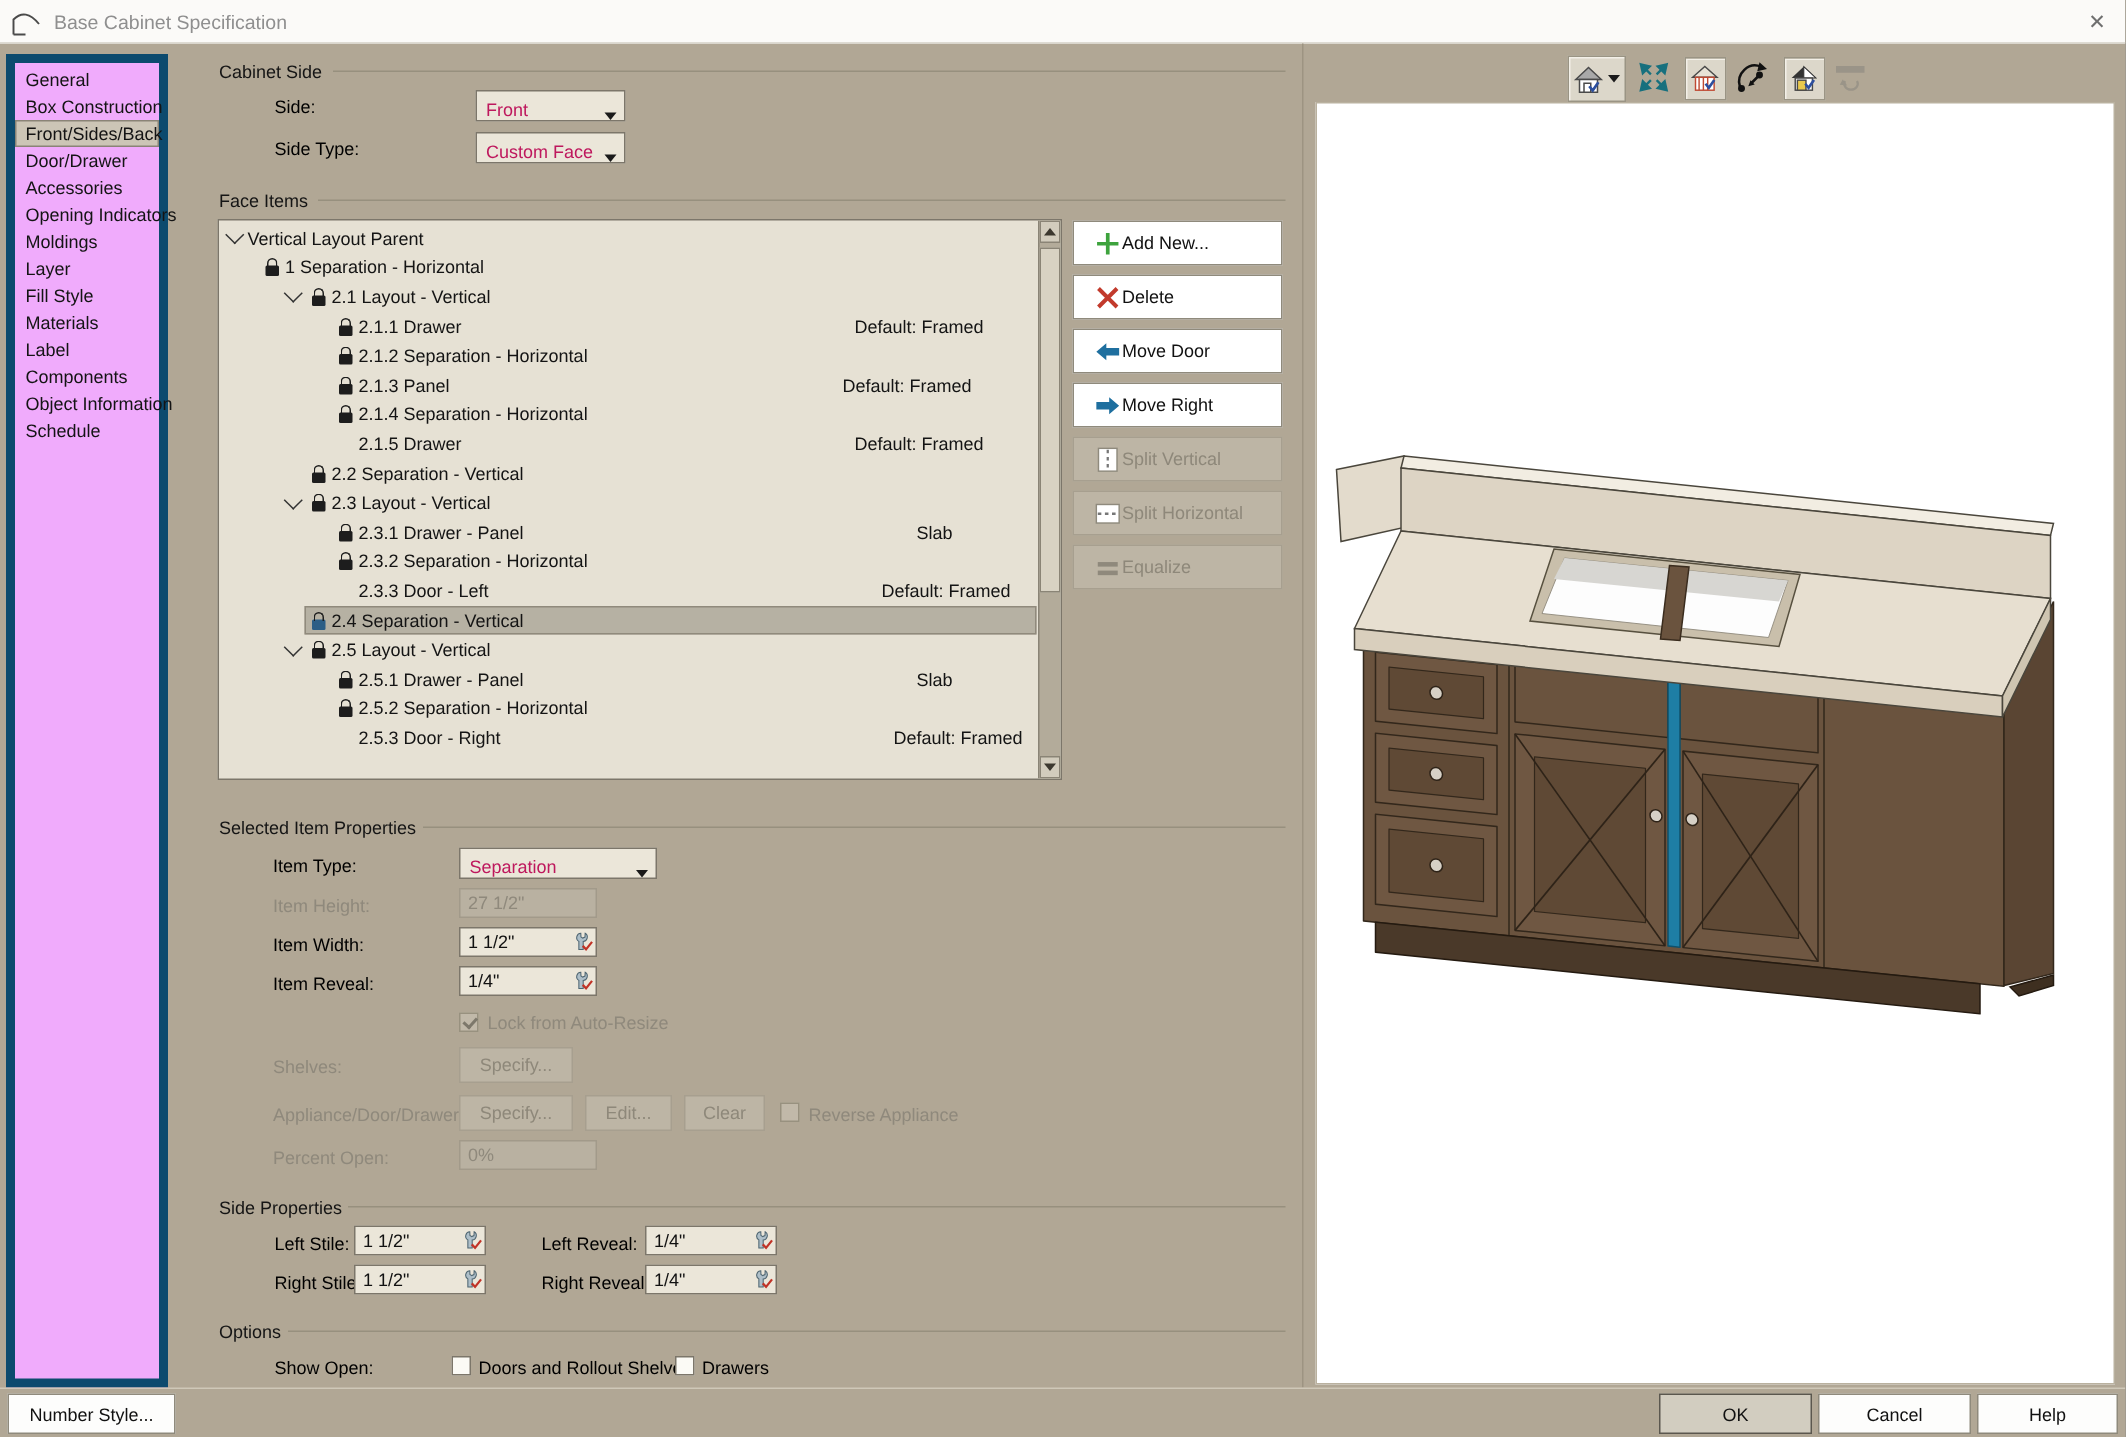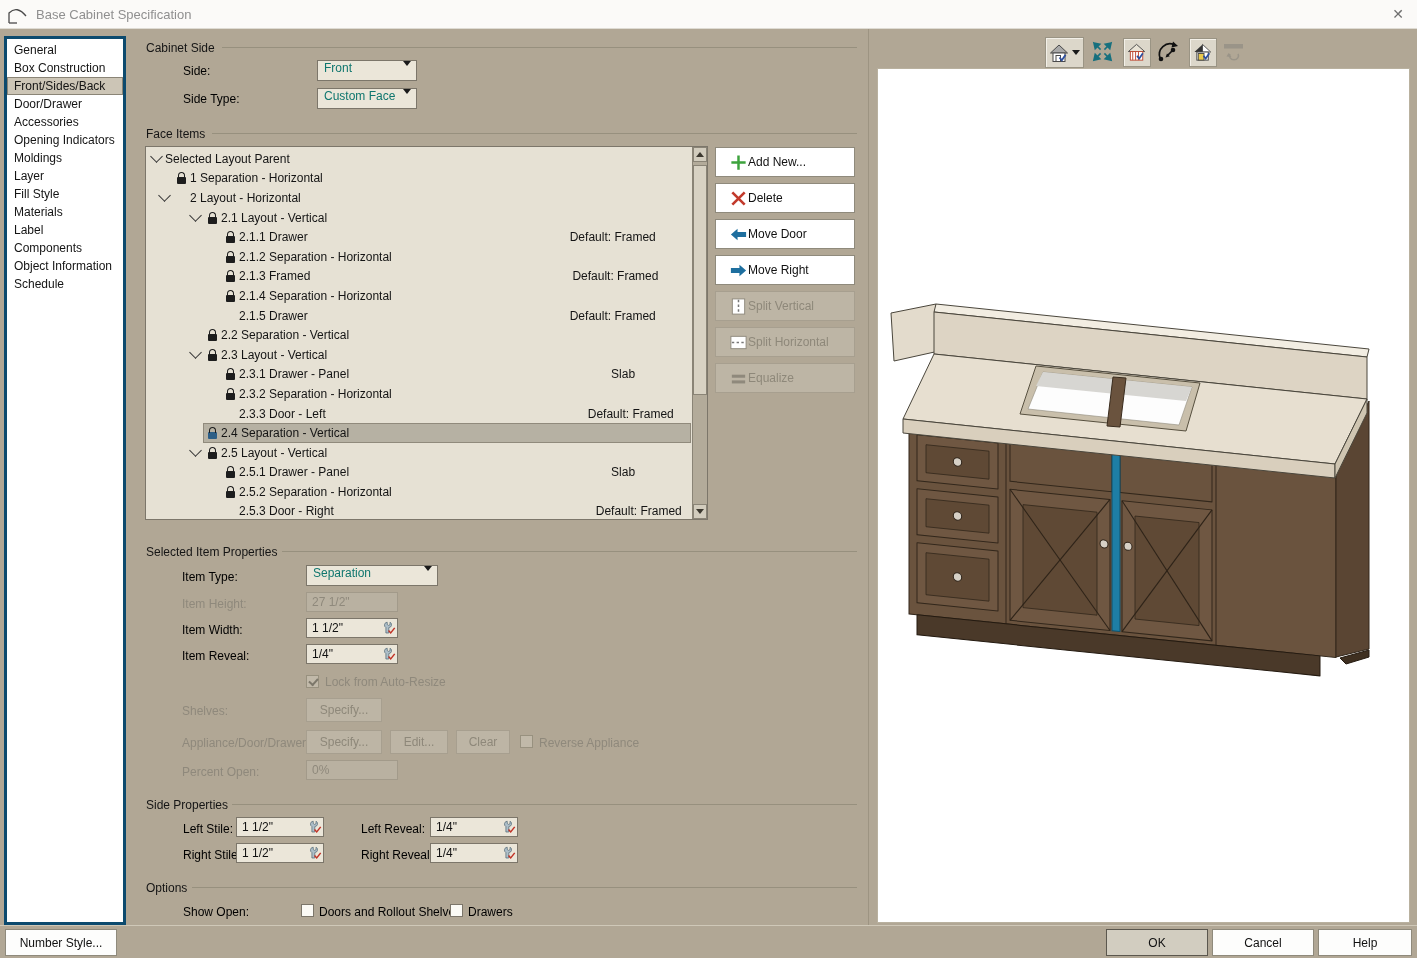--- a/index.html
+++ b/index.html
@@ -3,29 +3,29 @@
 <meta charset="utf-8">
 <style>
   html,body{margin:0;padding:0}
   body{font-family:"Liberation Sans",sans-serif;background:#888}
   #app{position:relative;width:1417px;height:958px;background:#b1a795;overflow:hidden}
   
   .titlebar{position:absolute;left:0;top:0;width:1417px;height:29px;background:#fbfaf8;border-bottom:1px solid #dedbd3;box-sizing:border-box}
   .tb-title{position:absolute;left:36px;top:7px;font-size:13px;color:#8f8f8f}
   .tb-close{position:absolute;right:10px;top:5px;width:18px;height:18px;color:#6f6f6f;font-size:14px;text-align:center;line-height:18px;cursor:default}
   
-  .sidebar{position:absolute;left:4px;top:36px;width:122px;height:889px;background:#ffffff;border:3px solid #0c4a6e;box-sizing:border-box;padding-top:2px}
+  .sidebar{position:absolute;left:4px;top:36px;width:108px;height:889px;background:#f0abfc;border:6px solid #0c4a6e;box-sizing:border-box;padding-top:2px}
   .sitem{height:18px;line-height:18px;padding-left:7px;font-size:12px;color:#141414;white-space:nowrap;cursor:default}
   .sitem.sel{background:#ccc5b6;box-shadow:inset 0 0 0 1px #8a8476}
   
   .lab{position:absolute;font-size:12px;color:#000000;white-space:nowrap}
   .lab.dis{color:#8f897c}
   .gtitle{position:absolute;font-size:12px;color:#151515;white-space:nowrap}
   .gline{position:absolute;height:1px;background:#97907e}
-  .combo{position:absolute;background:#ebe6d9;border:1px solid #7c766a;display:flex;align-items:flex-start;padding:0 5px 0 6px;font-size:12px;color:#0f766e;box-sizing:border-box;cursor:default}
+  .combo{position:absolute;background:#ebe6d9;border:1px solid #7c766a;display:flex;align-items:flex-end;padding:0 5px 0 6px;font-size:12px;color:#be185d;box-sizing:border-box;cursor:default}
   .combo .arr{margin-left:auto;width:0;height:0;border-left:4.5px solid transparent;border-right:4.5px solid transparent;border-top:5.5px solid #1a1a1a}
   .fld{position:absolute;background:#ebe6d9;border:1px solid #7c766a;display:flex;align-items:center;box-sizing:border-box}
   .fld input{flex:1;min-width:0;border:none;background:transparent;font:12px "Liberation Sans",sans-serif;color:#111;padding:0 0 0 5px;outline:none}
   .fld.dis{background:#b9b1a1;border-color:#a29a8a}
   .fld.dis input{color:#8f897c}
   .fld .wr{width:17px;display:flex;align-items:center;justify-content:center}
   .cb{position:absolute;width:13px;height:13px;background:#fbfaf5;border:1px solid #7c766a;box-sizing:border-box}
   .cb.dis{background:#c1b9a9;border-color:#98917f}
   .cb.checked::after{content:'';position:absolute;left:2px;top:2px;width:7px;height:4px;border-left:2px solid #7d786b;border-bottom:2px solid #7d786b;transform:rotate(-48deg)}
   
@@ -106,35 +106,28 @@
 
   <div class="gtitle" style="left:146px;top:127px">Face Items</div>
   <div class="gline" style="left:212px;top:133px;width:645px"></div>
 
   <div class="tree">
     <div class="trows">
       <div class="trow l0">
           <span class="slot">
             <span class="chev"></span>
           </span>
-          <span>Selected Layout Parent</span>
+          <span>Vertical Layout Parent</span>
         </div>
       <div class="trow l1">
           <span class="slot"></span>
           <span class="slot">
             <span class="lock"></span>
           </span>
           <span>1 Separation - Horizontal</span>
-        </div>
-      <div class="trow l1">
-          <span class="slot">
-            <span class="chev"></span>
-          </span>
-          <span class="slot"></span>
-          <span>2 Layout - Horizontal</span>
         </div>
       <div class="trow l2">
           <span class="slot">
             <span class="chev"></span>
           </span>
           <span class="slot">
             <span class="lock"></span>
           </span>
           <span>2.1 Layout - Vertical</span>
         </div>
@@ -151,21 +144,21 @@
           <span class="slot">
             <span class="lock"></span>
           </span>
           <span>2.1.2 Separation - Horizontal</span>
         </div>
       <div class="trow l3">
           <span class="slot"></span>
           <span class="slot">
             <span class="lock"></span>
           </span>
-          <span>2.1.3 Framed</span>
+          <span>2.1.3 Panel</span>
           <span class="tnote">Default: Framed</span>
         </div>
       <div class="trow l3">
           <span class="slot"></span>
           <span class="slot">
             <span class="lock"></span>
           </span>
           <span>2.1.4 Separation - Horizontal</span>
         </div>
       <div class="trow l3">

